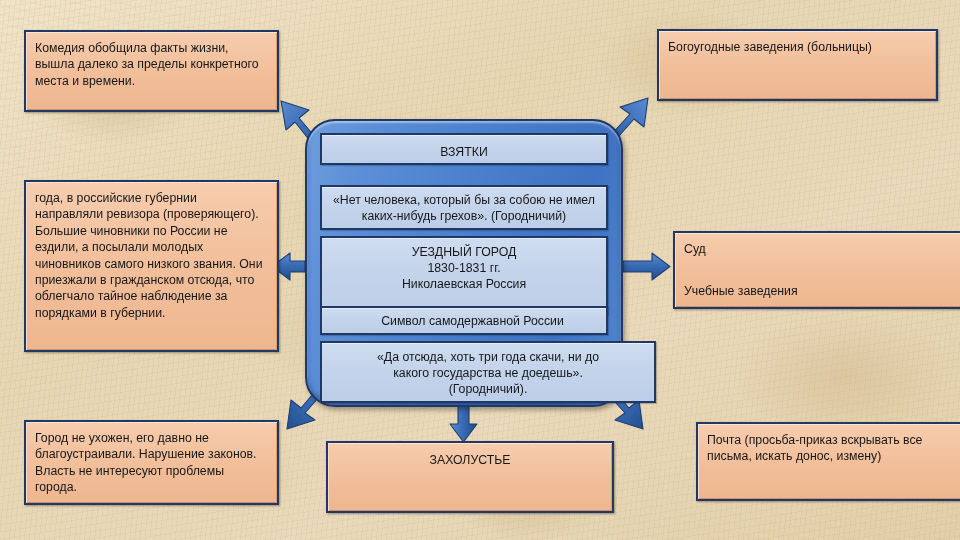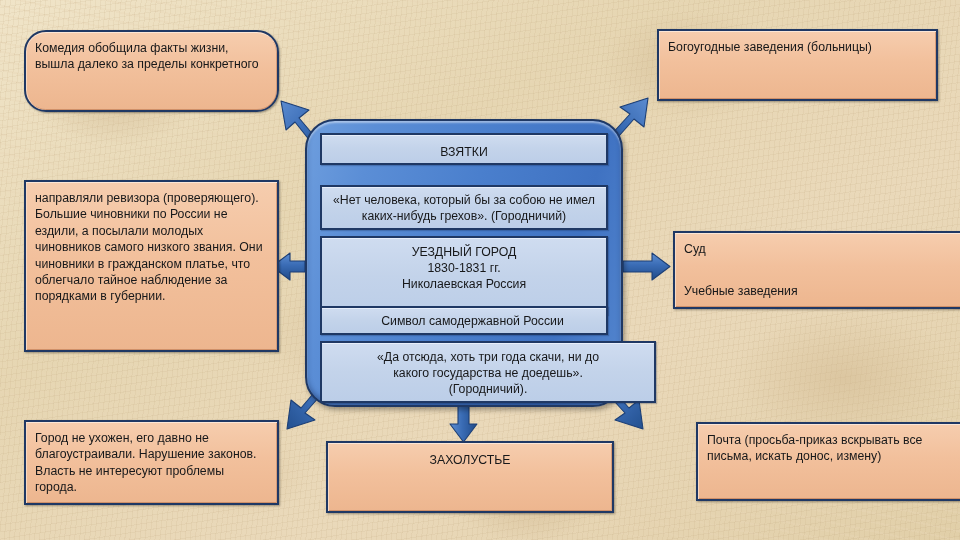--- a/index.html
+++ b/index.html
@@ -139,31 +139,33 @@
 <div class="ibox" style="left:320px;top:306px;width:288px;height:29px;padding-top:5px;padding-left:24px;">
   <p>Символ самодержавной России</p>
 </div>
 
 <div class="ibox" style="left:320px;top:341px;width:336px;height:62px;padding-top:6px;">
   <p>«Да отсюда, хоть три года скачи, ни до</p>
   <p>какого государства не доедешь».</p>
   <p>(Городничий).</p>
 </div>
 
-<div class="obox" style="left:24px;top:30px;width:255px;height:82px;border-radius:22px;">
+<div class="obox" style="left:24px;top:30px;width:255px;height:82px;">
   <p>Комедия обобщила  факты жизни,</p>
   <p>вышла далеко за пределы конкретного</p>
+  <p>места и времени.</p>
 </div>
 
 <div class="obox" style="left:24px;top:180px;width:255px;height:172px;">
+  <p>года, в российские губернии</p>
   <p>направляли ревизора (проверяющего).</p>
   <p>Большие чиновники по России не</p>
   <p>ездили, а посылали молодых</p>
   <p>чиновников самого низкого звания. Они</p>
-  <p>чиновники в гражданском платье, что</p>
+  <p>приезжали в гражданском отсюда, что</p>
   <p>облегчало тайное наблюдение за</p>
   <p>порядками в губернии.</p>
 </div>
 
 <div class="obox" style="left:24px;top:420px;width:255px;height:85px;">
   <p>Город не ухожен, его давно не</p>
   <p>благоустраивали. Нарушение законов.</p>
   <p>Власть не интересуют проблемы</p>
   <p>города.</p>
 </div>

